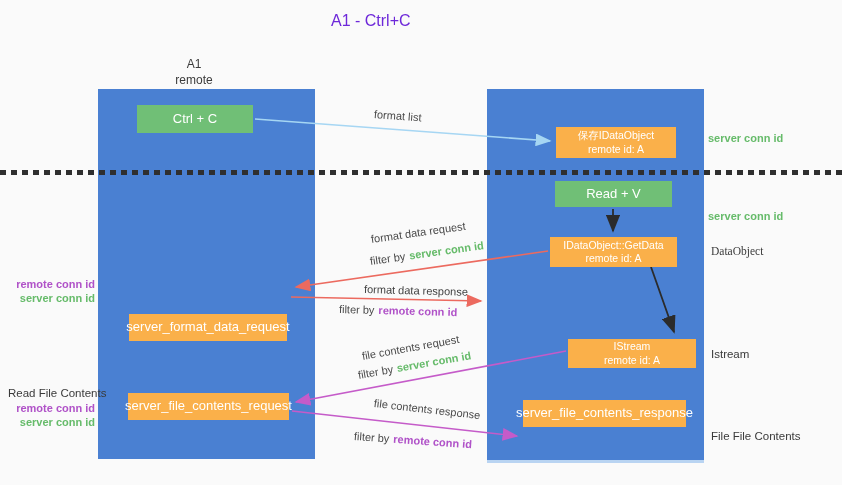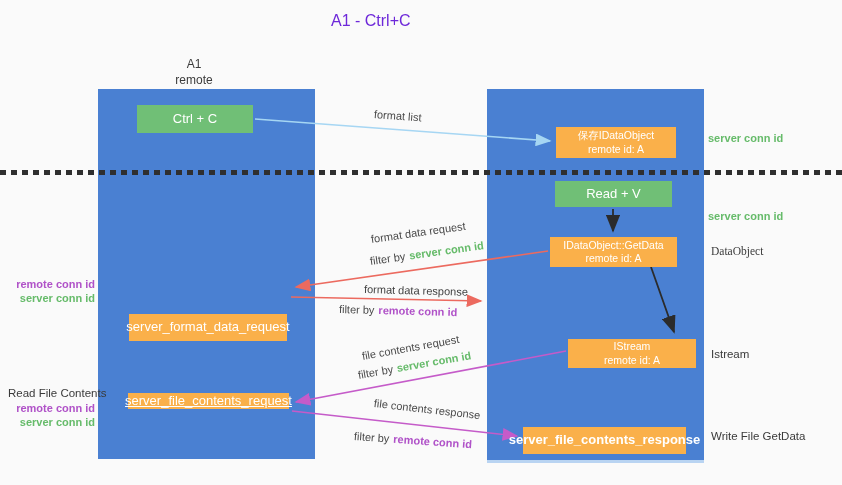--- a/index.html
+++ b/index.html
@@ -26,22 +26,22 @@
   .node.green{background:#70bf76;}
   .node.orange{background:#fab04a;}
   .node.two{font-size:10.5px;}
   #node-ctrl-c{left:137px;top:105px;width:116px;height:28px;}
   #node-save{left:556px;top:127px;width:120px;height:31px;}
   #node-ctrl-v{left:555px;top:181px;width:117px;height:26px;}
   #node-getdata{left:550px;top:237px;width:127px;height:30px;}
   #node-fmt-req{left:129px;top:278px;width:158px;height:27px;margin-top:36px;}
   #node-fmt-resp{left:487px;top:289px;width:158px;height:27px;}
   #node-istream{left:568px;top:339px;width:128px;height:29px;}
-  #node-file-req{left:128px;top:393px;width:161px;height:16px;text-decoration:underline;}
-  #node-file-resp{left:523px;top:427px;width:163px;height:27px;font-weight:bold;}
+  #node-file-req{left:128px;top:393px;width:161px;height:27px;}
+  #node-file-resp{left:523px;top:400px;width:163px;height:27px;}
 
   .albl{position:absolute;font-size:11px;color:#4a4a4a;white-space:nowrap;transform-origin:0 50%;}
   .albl .fb{margin-right:4px;}
   .g{color:#66bb6a;font-weight:bold;}
   .p{color:#b052c8;font-weight:bold;}
 
   #lbl-format-list{left:374px;top:108px;transform:rotate(4.2deg);}
   #lbl-fdr{left:371px;top:233px;transform:rotate(-8deg);}
   #lbl-fdr-filter{left:370px;top:255px;transform:rotate(-8deg);}
   #lbl-fdresp{left:364px;top:283px;transform:rotate(1.5deg);color:#3f3f3f;}
@@ -163,15 +163,15 @@
   <div class="side block" id="left-read">
     <div class="dark">Read File Contents</div>
     <div class="p">remote conn id</div>
     <div class="g">server conn id</div>
   </div>
 
   <div class="rlab g" id="r-scid-1">server conn id</div>
   <div class="rlab g" id="r-scid-2">server conn id</div>
   <div class="rlab" id="r-dataobject">DataObject</div>
   <div class="rlab" id="r-istream">Istream</div>
-  <div class="rlab" id="r-write">Write File GetData</div>
+  <div class="rlab" id="r-write">File File Contents</div>
 
 </div>
 
 </body></html>

